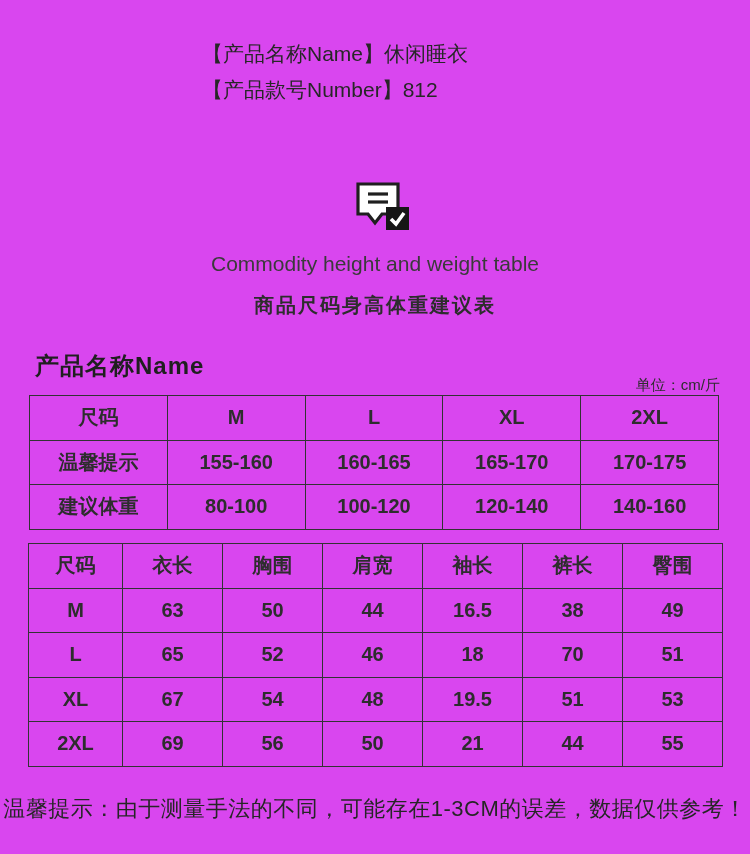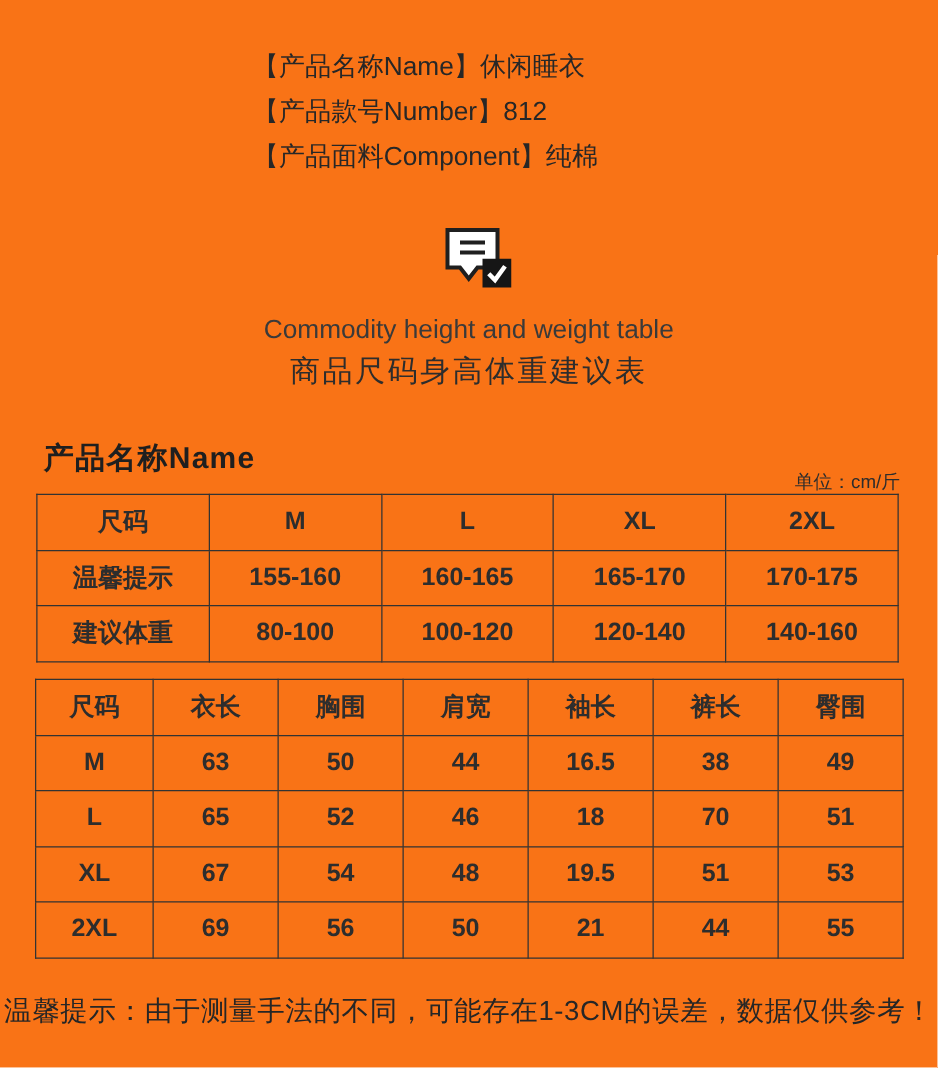--- a/index.html
+++ b/index.html
@@ -4,21 +4,21 @@
 <style>
   html, body {
     margin: 0;
     padding: 0;
     background: #ffffff;
   }
   .page {
     position: relative;
     width: 750px;
     height: 854px;
-    background: #f97316;
+    background: #d946ef;
     font-family: "Liberation Sans", "DejaVu Sans", sans-serif;
     color: #2d2d2d;
     overflow: hidden;
   }
   .product-info {
     position: absolute;
     left: 202px;
     top: 36px;
     font-size: 21px;
     line-height: 36px;
@@ -37,26 +37,26 @@
     left: 0;
     top: 252px;
     width: 100%;
     text-align: center;
     font-size: 21px;
     color: #3a3a3a;
   }
   .intro-zh {
     position: absolute;
     left: 0;
-    top: 281px;
+    top: 292px;
     width: 100%;
     text-align: center;
-    font-size: 24px;
+    font-size: 20px;
     letter-spacing: 2px;
-    font-weight: 400;
+    font-weight: 700;
     color: #2d2d2d;
   }
   .section-heading {
     position: absolute;
     left: 35px;
     top: 350px;
     font-size: 24px;
     font-weight: 700;
     letter-spacing: 1px;
     color: #1f1f1f;
@@ -107,21 +107,20 @@
   }
 </style>
 </head>
 <body>
 
 <div class="page">
 
   <div class="product-info">
     <p>【产品名称Name】休闲睡衣</p>
     <p>【产品款号Number】812</p>
-    <p>【产品面料Component】纯棉</p>
   </div>
 
   <svg class="bubble-icon" width="62" height="54" viewBox="0 0 62 54">
     <path d="M7,4 H47 V34 H31 L24,43 L17,34 H7 Z" fill="#ffffff" stroke="#1f1f1f" stroke-width="3.2" stroke-linejoin="miter"></path>
     <line x1="17" y1="14" x2="37" y2="14" stroke="#1f1f1f" stroke-width="3.2"></line>
     <line x1="17" y1="22" x2="37" y2="22" stroke="#1f1f1f" stroke-width="3.2"></line>
     <rect x="35" y="27" width="23" height="23" fill="#161616"></rect>
     <path d="M40,39 L45,44 L53,33" fill="none" stroke="#ffffff" stroke-width="3.6"></path>
   </svg>
 

